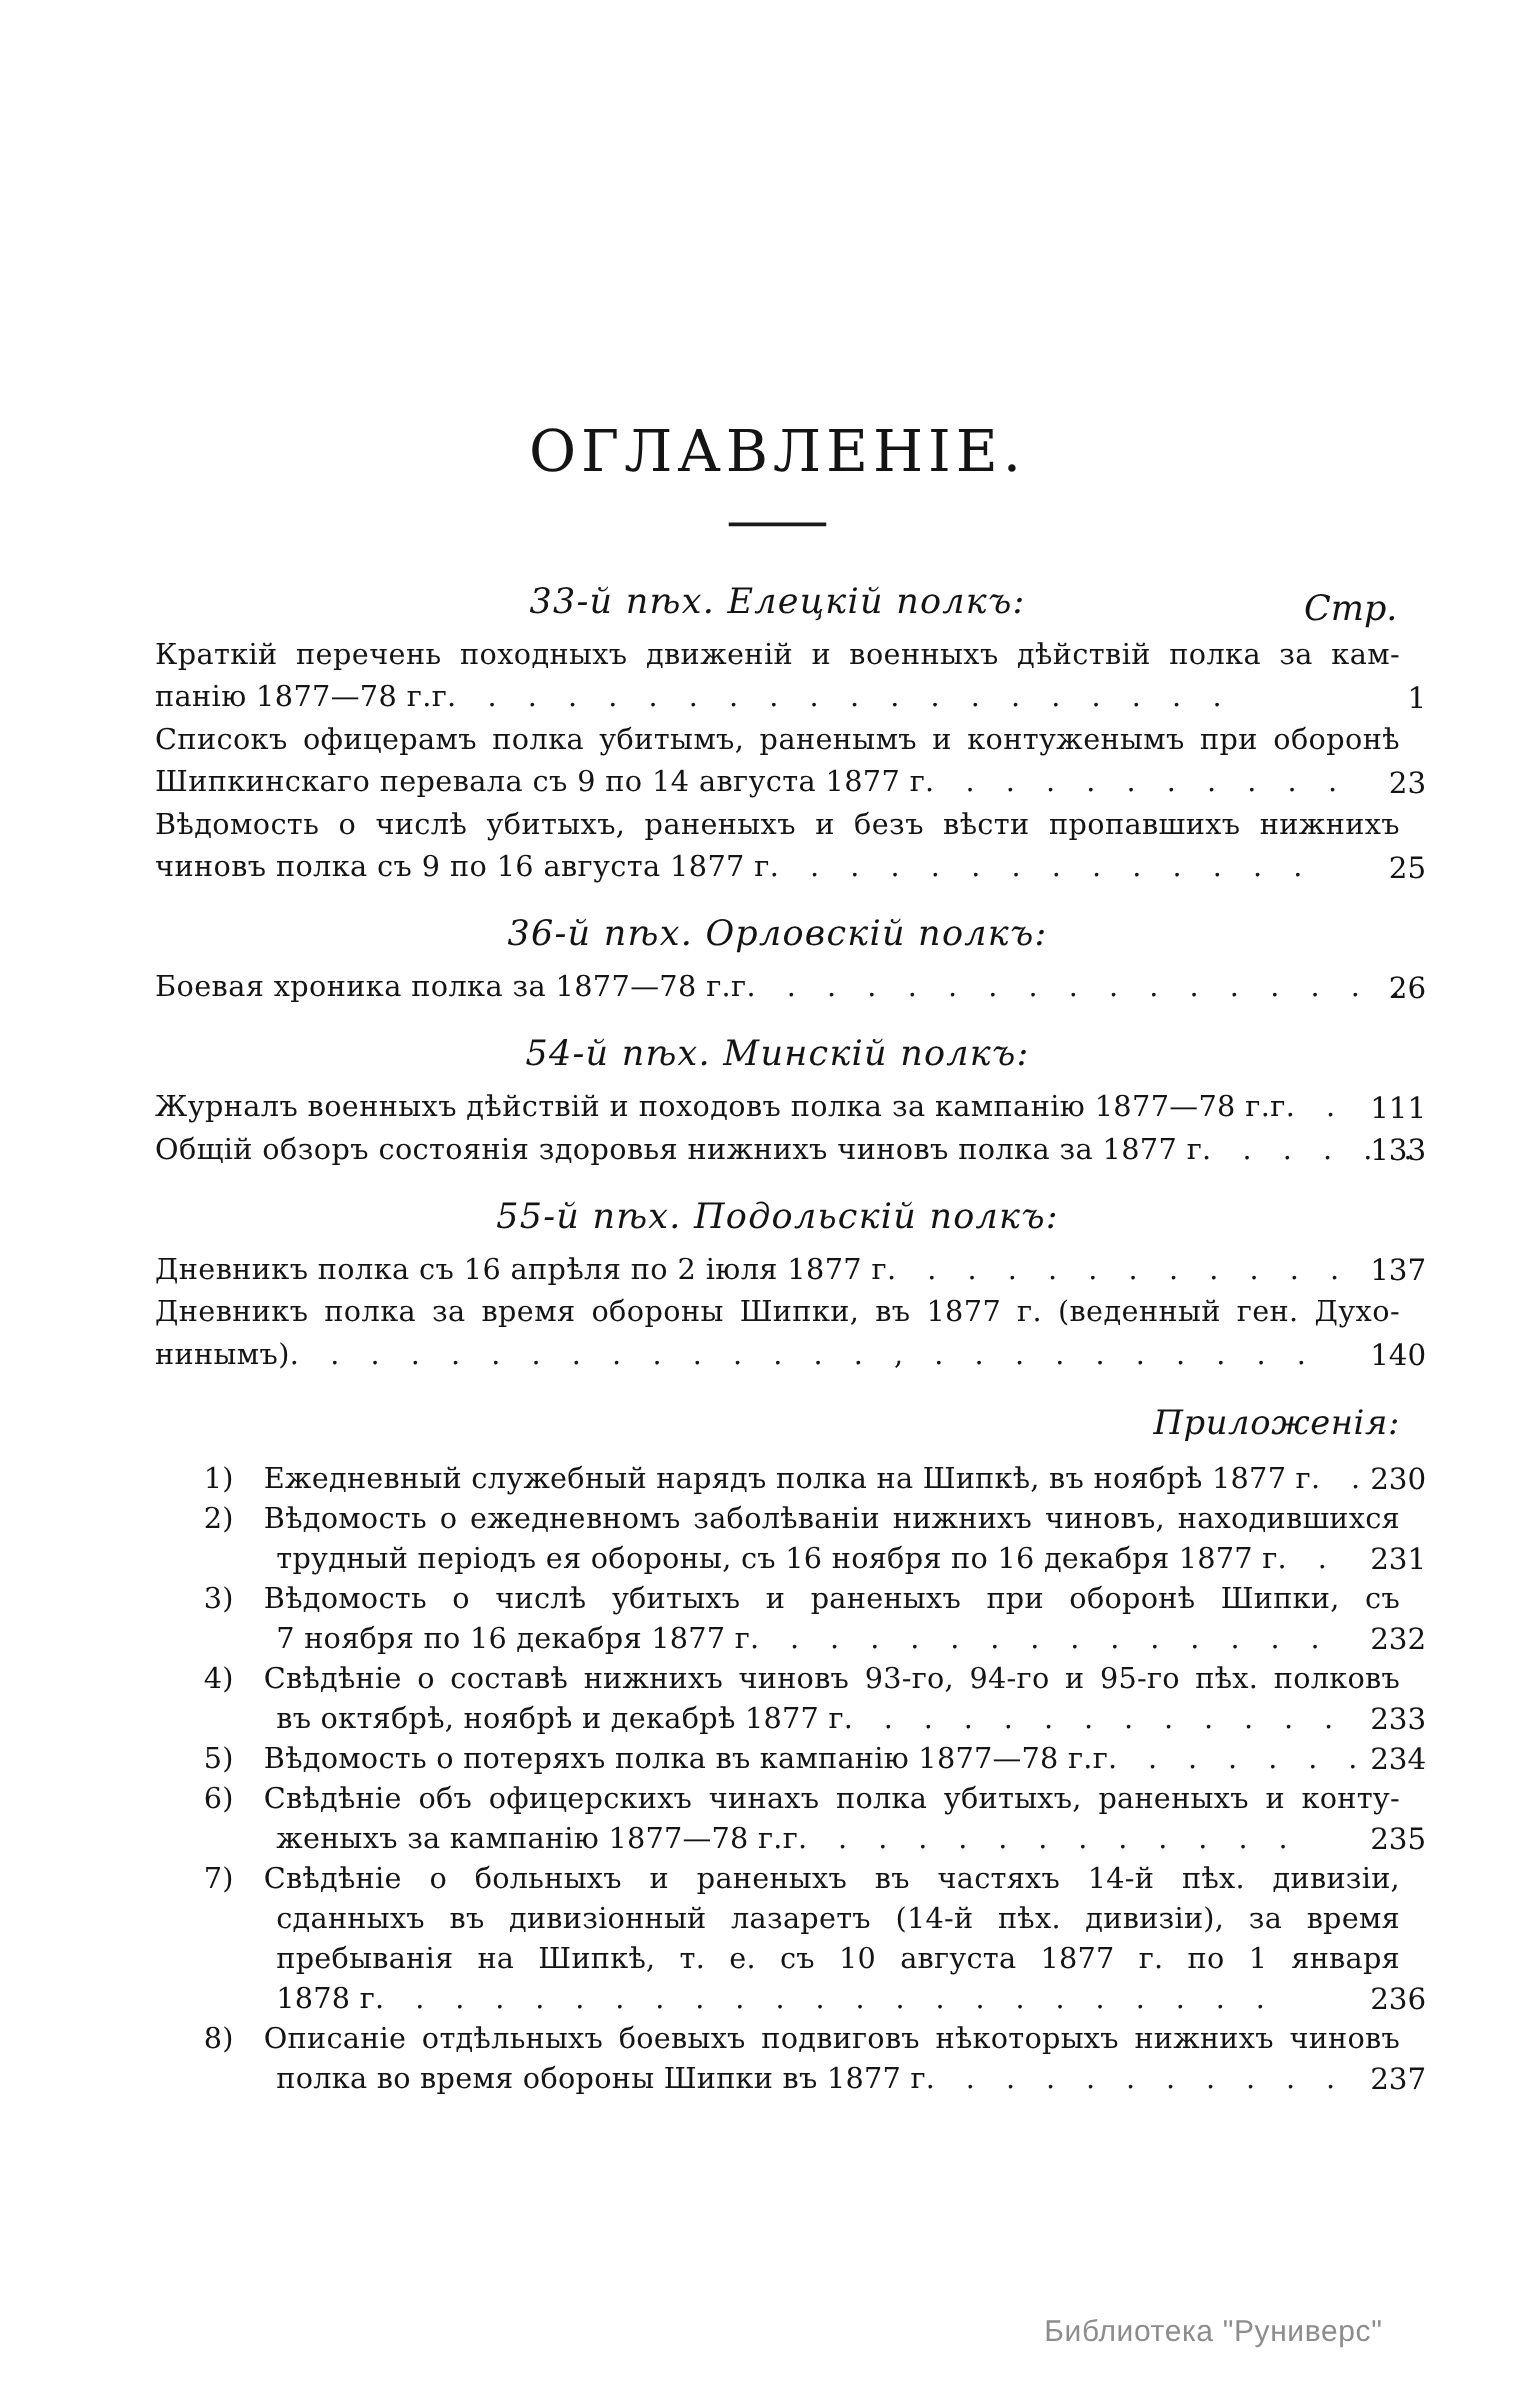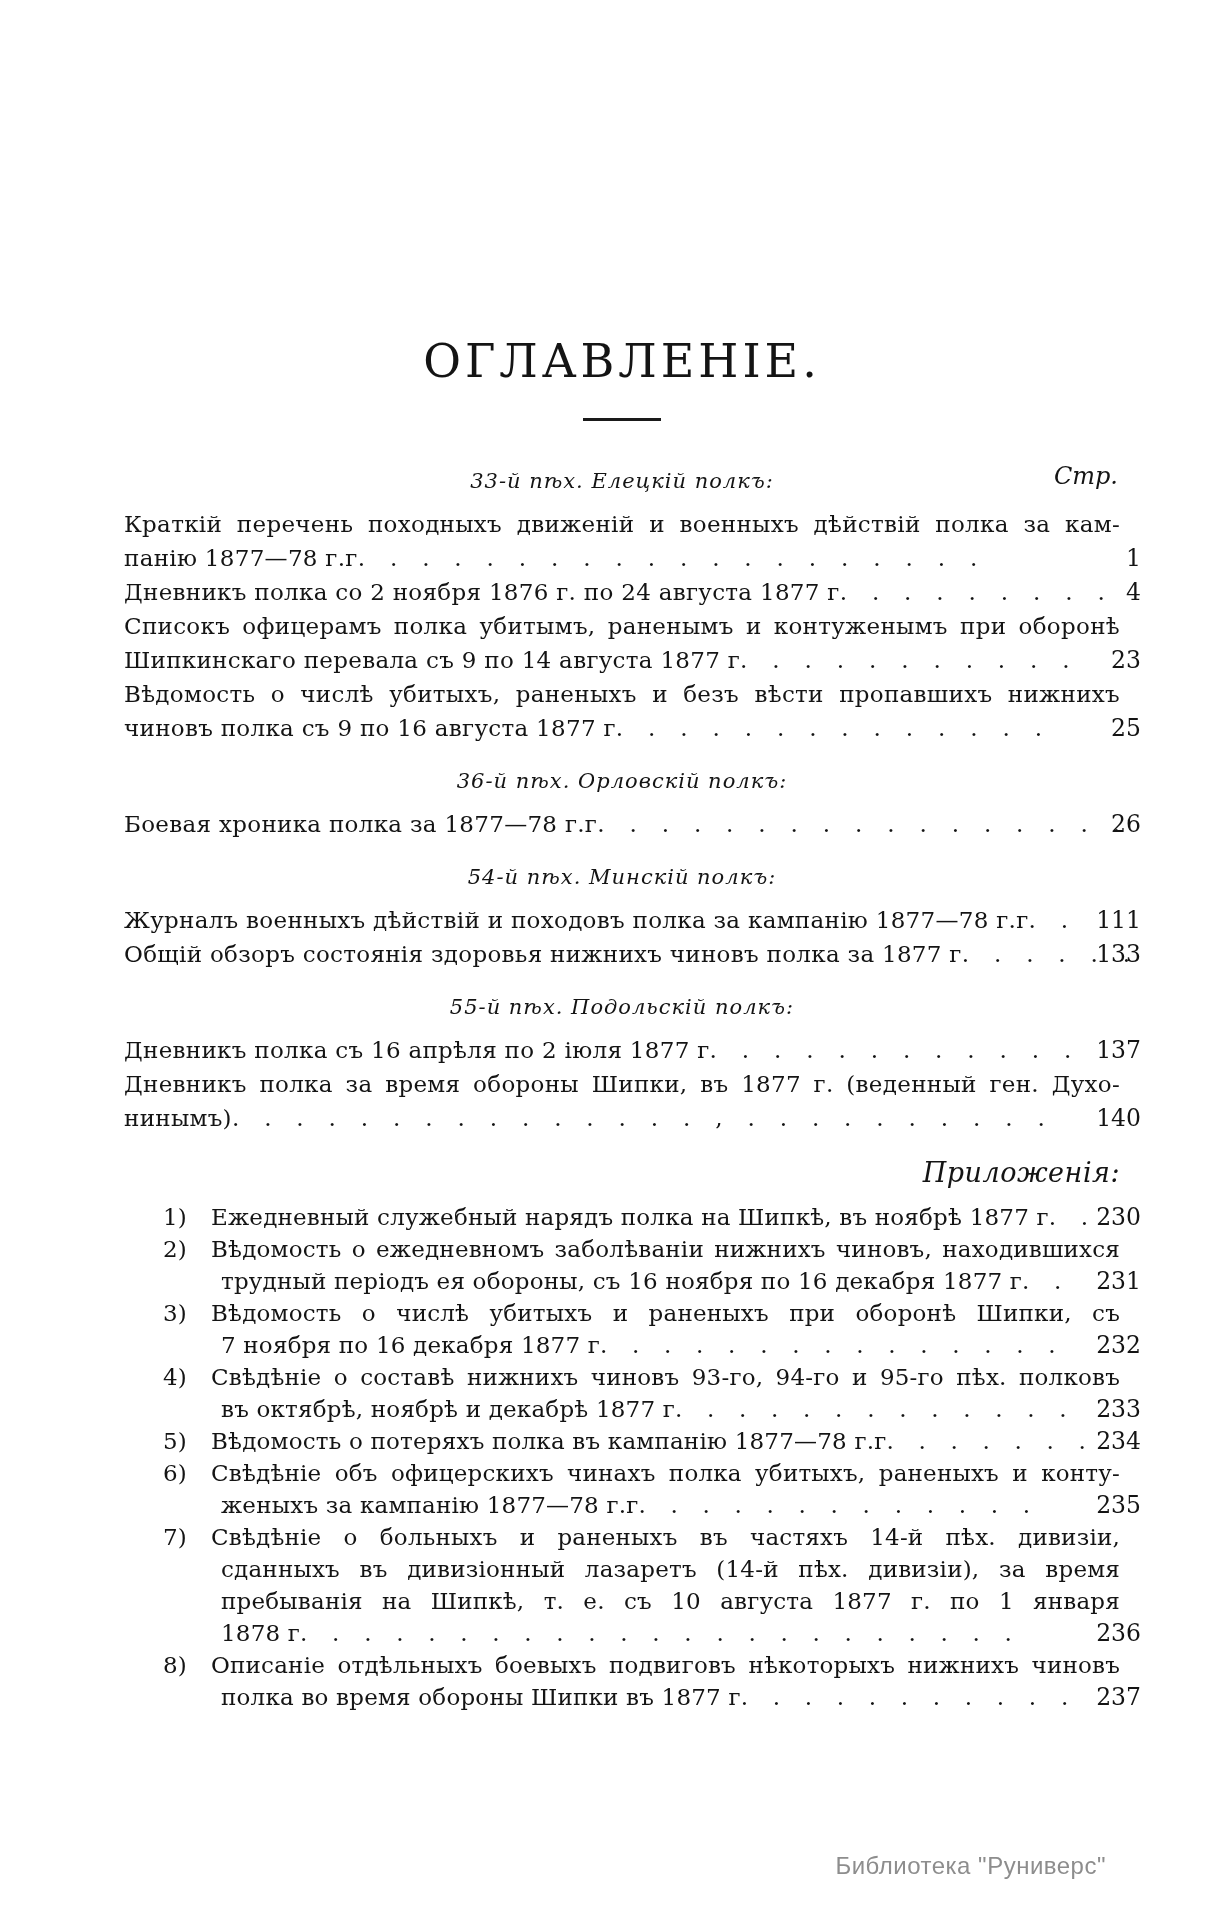--- a/index.html
+++ b/index.html
@@ -12,26 +12,26 @@
   }
   .content { position:absolute; left:124px; top:330px; width:996px; }
 
   .title {
     margin:0; font-size:46px; font-weight:normal; line-height:62px;
     text-align:center; letter-spacing:4px;
   }
   .divider { width:78px; height:0; border-top:3px solid #1a1a1a; margin:26px auto 42px auto; }
 
   .str-label {
-    position:absolute; top:131px; right:2px;
-    font-style:italic; font-size:24px; line-height:30px;
+    position:absolute; top:142px; right:2px;
+    font-style:italic; font-size:28px; line-height:30px;
   }
 
   .section-heading {
-    font-style:italic; font-size:21px; line-height:36px; text-align:center;
+    font-style:italic; font-size:28px; line-height:36px; text-align:center;
     letter-spacing:1px; margin:18px 0 8px 0;
   }
   .section:first-child .section-heading { margin-top:0; }
 
   .entry {
     position:relative; font-size:23px; line-height:34px; letter-spacing:0.3px;
   }
   .line { white-space:nowrap; }
   .line.fill { white-space:normal; text-align:justify; text-align-last:justify; }
   .entry .line.cont { }
@@ -69,24 +69,20 @@
     <div id="sections">
         <div class="section">
           <div class="section-heading">33-й пѣх. Елецкій полкъ:</div>
           <div class="entry">
             <div class="line first fill"><span class="txt">Краткій перечень походныхъ движеній и военныхъ дѣйствій полка за кам-</span></div>
             <div class="line cont tail"><span class="txt">панію 1877—78 г.г.</span><span class="dots"> . . . . . . . . . . . . . . . . . . .</span></div>
             <span class="pagenum">1</span>
           </div>
         </div>
         <div class="section">
-          <div class="entry">
-            <div class="line first tail"><span class="txt">Дневникъ полка со 2 ноября 1876 г. по 24 августа 1877 г.</span><span class="dots"> . . . . . . . .</span></div>
-            <span class="pagenum">4</span>
-          </div>
           <div class="entry">
             <div class="line first fill"><span class="txt">Списокъ офицерамъ полка убитымъ, раненымъ и контуженымъ при оборонѣ</span></div>
             <div class="line cont tail"><span class="txt">Шипкинскаго перевала съ 9 по 14 августа 1877 г.</span><span class="dots"> . . . . . . . . . .</span></div>
             <span class="pagenum">23</span>
           </div>
           <div class="entry">
             <div class="line first fill"><span class="txt">Вѣдомость о числѣ убитыхъ, раненыхъ и безъ вѣсти пропавшихъ нижнихъ</span></div>
             <div class="line cont tail"><span class="txt">чиновъ полка съ 9 по 16 августа 1877 г.</span><span class="dots"> . . . . . . . . . . . . .</span></div>
             <span class="pagenum">25</span>
           </div>

